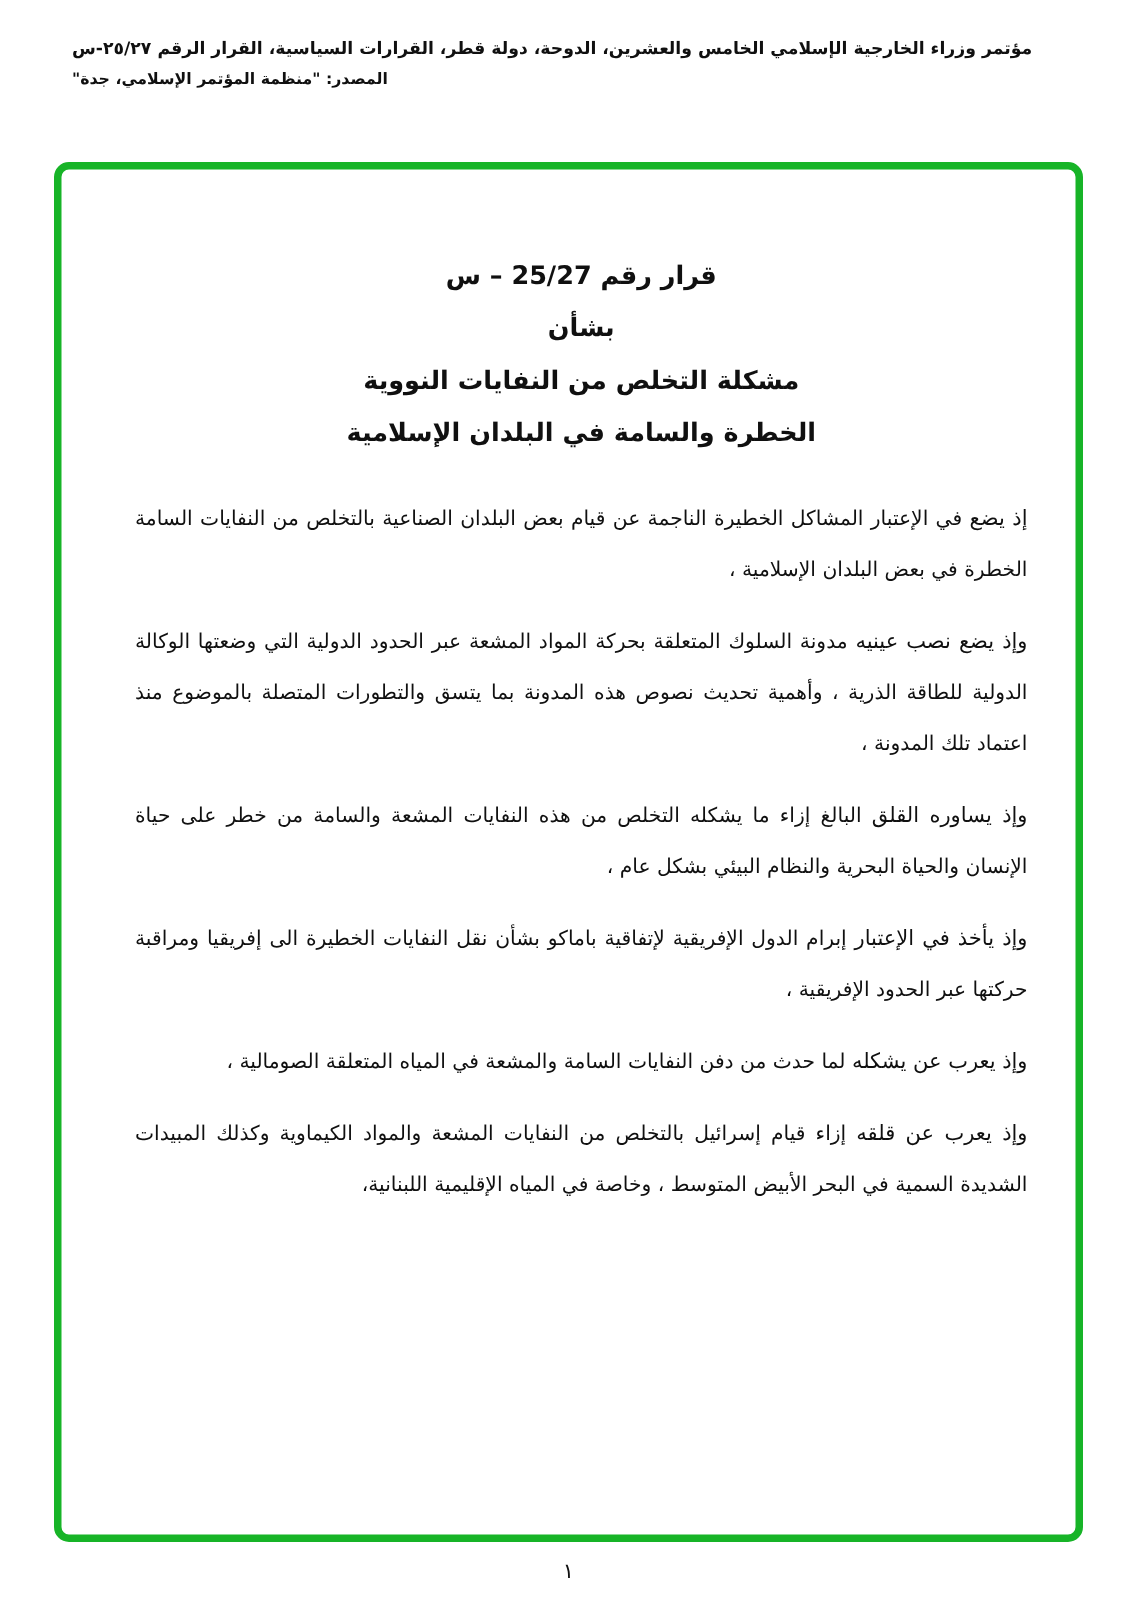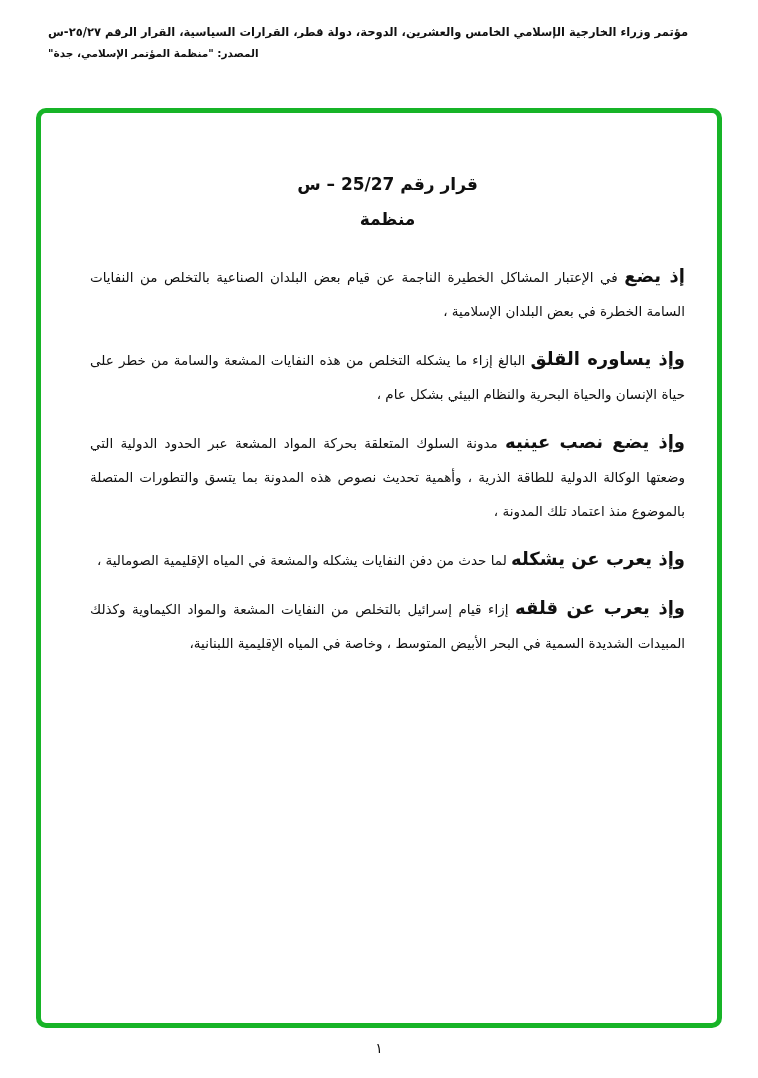--- a/index.html
+++ b/index.html
@@ -63,22 +63,22 @@
   .paragraphs {
     margin-top: 22px;
     font-size: 13.5px;
     line-height: 34px;
     text-align: justify;
   }
   .para {
     margin: 0 0 14px 0;
   }
   .para .lead {
-    font-weight: bold;
-    font-size: 18px;
+    font-weight: normal;
+    font-size: 14px;
   }
   .para.indent {
     text-indent: 24px;
   }
   .page-number {
     position: absolute;
     top: 1040px;
     left: 0;
     width: 758px;
     text-align: center;
@@ -91,25 +91,28 @@
 
 <div class="header">
   <div class="header-line1">مؤتمر وزراء الخارجية الإسلامي الخامس والعشرين، الدوحة، دولة قطر، القرارات السياسية، القرار الرقم ٢٥/٢٧-س</div>
   <div class="header-line2">المصدر:  "منظمة المؤتمر الإسلامي، جدة"</div>
 </div>
 
 <div class="frame" style="border-color: rgb(23, 180, 39); padding-left: 16px;">
   <div class="content">
     <div class="title-block">
       <div class="title-line">قرار رقم 25/27 – س</div>
-      <div class="title-line">منظمة</div>
+      <div class="title-line">بشأن</div>
+      <div class="title-line">مشكلة التخلص من النفايات النووية</div>
+      <div class="title-line">الخطرة والسامة في البلدان الإسلامية</div>
     </div>
     <div class="paragraphs">
       <p class="para"><span class="lead">إذ يضع</span><span> في الإعتبار المشاكل الخطيرة الناجمة عن قيام بعض البلدان الصناعية بالتخلص من النفايات السامة الخطرة في بعض البلدان الإسلامية ،</span></p>
+      <p class="para"><span class="lead">وإذ يضع نصب عينيه</span><span> مدونة السلوك المتعلقة بحركة المواد المشعة عبر الحدود الدولية التي وضعتها الوكالة الدولية للطاقة الذرية ، وأهمية تحديث نصوص هذه المدونة بما يتسق  والتطورات المتصلة بالموضوع منذ اعتماد تلك المدونة ،</span></p>
       <p class="para"><span class="lead">وإذ يساوره القلق</span><span> البالغ إزاء ما يشكله التخلص من هذه النفايات المشعة والسامة من خطر على حياة الإنسان والحياة البحرية والنظام البيئي بشكل عام ،</span></p>
-      <p class="para"><span class="lead">وإذ يضع نصب عينيه</span><span> مدونة السلوك المتعلقة بحركة المواد المشعة عبر الحدود الدولية التي وضعتها الوكالة الدولية للطاقة الذرية ، وأهمية تحديث نصوص هذه المدونة بما يتسق  والتطورات المتصلة بالموضوع منذ اعتماد تلك المدونة ،</span></p>
-      <p class="para"><span class="lead">وإذ يعرب عن يشكله</span><span> لما حدث من دفن النفايات يشكله والمشعة في المياه الإقليمية الصومالية ،</span></p>
+      <p class="para"><span class="lead">وإذ يأخذ في الإعتبار</span><span> إبرام الدول الإفريقية لإتفاقية باماكو بشأن نقل النفايات الخطيرة الى إفريقيا ومراقبة حركتها عبر الحدود الإفريقية ،</span></p>
+      <p class="para"><span class="lead">وإذ يعرب عن يشكله</span><span> لما حدث من دفن النفايات السامة والمشعة في المياه المتعلقة الصومالية ،</span></p>
       <p class="para"><span class="lead">وإذ يعرب عن قلقه</span><span> إزاء قيام إسرائيل بالتخلص من النفايات المشعة والمواد الكيماوية وكذلك المبيدات الشديدة السمية في البحر الأبيض المتوسط ، وخاصة في المياه الإقليمية اللبنانية،</span></p>
     </div>
   </div>
 </div>
 
 <div class="page-number">١</div>
 
 </body></html>

